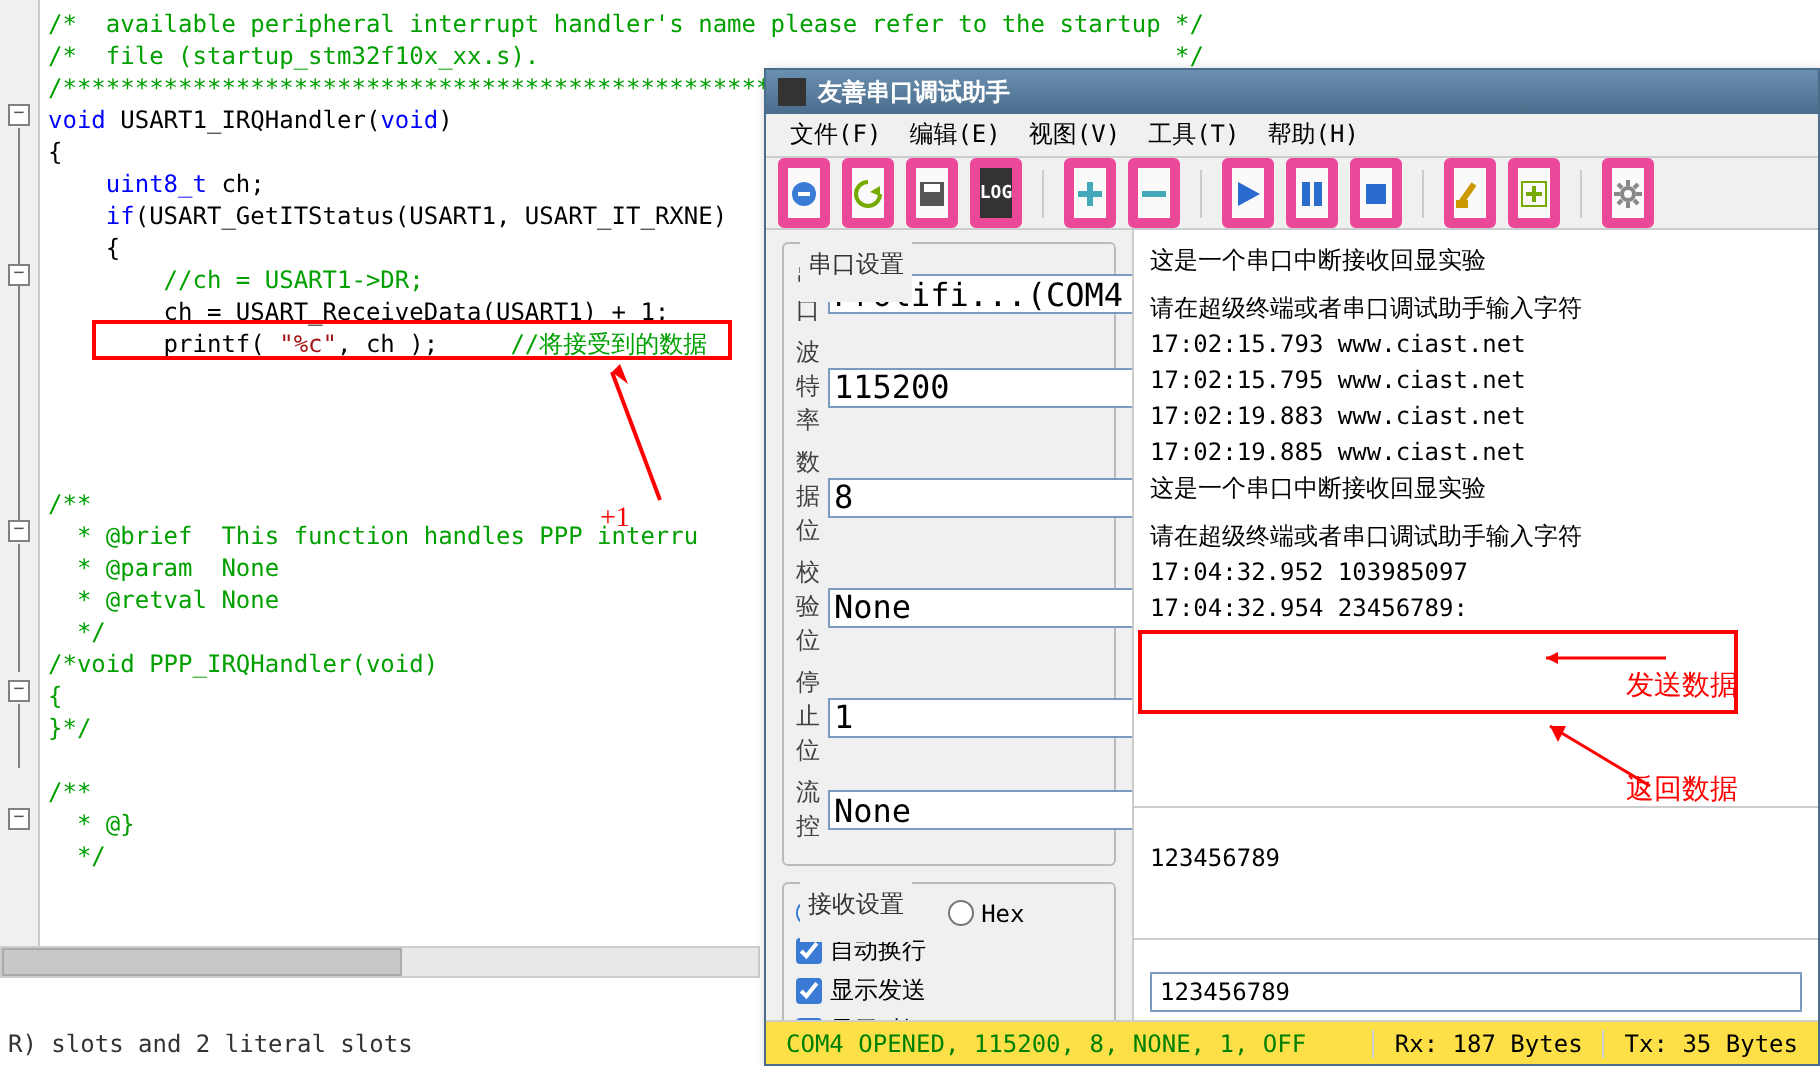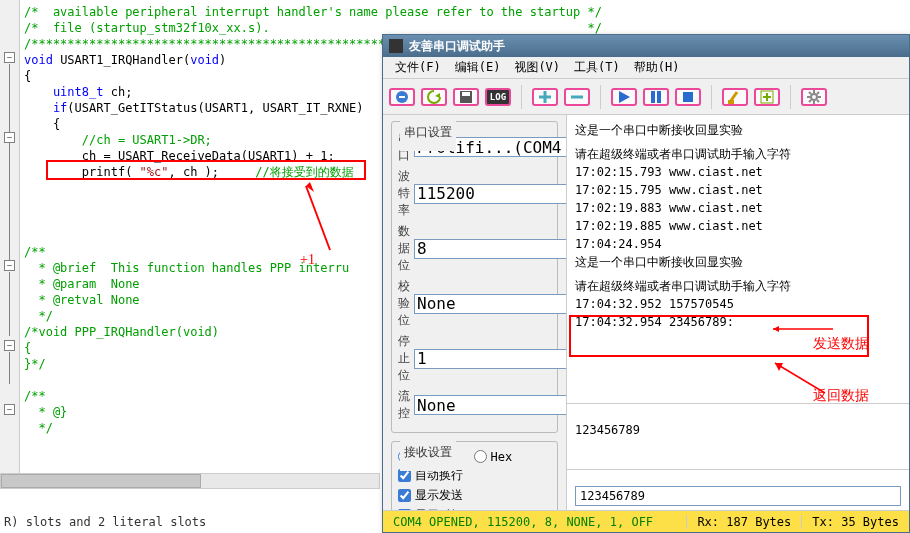--- a/index.html
+++ b/index.html
@@ -29,21 +29,21 @@
 .footer-txt { position:absolute; left:4px; bottom:4px; font-family:Consolas,monospace; color:#333; font-size:12px; }
 
 
 .tool { position:absolute; left:382px; top:34px; width:528px; height:499px; background:#f0f0f0; border:1px solid #4a6d8c; box-shadow:2px 2px 6px rgba(0,0,0,.3); }
 .titlebar { height:22px; background:linear-gradient(#6b8fb0,#4a6d8c); color:#fff; display:flex; align-items:center; padding:0 6px;font-weight:bold; }
 .titlebar .ico { width:14px; height:14px; background:#333; margin-right:6px; }
 .menubar { height:22px; background:#f0f0f0; border-bottom:1px solid #ccc; display:flex; align-items:center; padding-left:6px; gap:2px; }
 .menubar span { padding:12px 6px; cursor:default; }
 
 .toolbar { height:36px; background:#f0f0f0; border-bottom:1px solid #ccc; display:flex; align-items:center; padding:0 6px; gap:6px; }
-.tbtn { width:26px; height:18px; border:2px solid #ec4899; border-radius:3px; background:#fafafa; display:flex; align-items:center; justify-content:center; cursor:pointer; }
+.tbtn { width:26px; height:35px; border:5px solid #ec4899; border-radius:3px; background:#fafafa; display:flex; align-items:center; justify-content:center; cursor:pointer; }
 .tbtn svg { width:16px; height:16px; }
 .toolbar .sep { width:1px; height:24px; background:#ccc; margin:0 4px; }
 
 .body { display:flex; height:calc(100% - 22px - 22px - 36px - 22px); }
 .left-panel { width:184px; padding:6px 8px; border-right:1px solid #ccc; background:#f0f0f0; overflow:hidden; }
 .group { border:1px solid #bbb; border-radius:3px; margin-bottom:8px; padding:8px 6px 6px; position:relative; }
 .group .legend { position:absolute; top:-8px; left:8px; background:#f0f0f0; padding:10px 4px; color:#333; }
 .row { display:flex; align-items:center; margin-bottom:4px; gap:4px; }
 .row label { width:38px; text-align:justify; text-align-last:justify; color:#404040; }
 .row select, .row input[type=text] { flex:1; height:20px; border:1px solid #7a9ac0; background:#fff; padding:0 2px; font-size:16px; }
@@ -264,25 +264,24 @@
 
     <div class="right-panel">
       <div class="rx-area">
         <div>这是一个串口中断接收回显实验</div>
         <div style="height:6px"></div>
         <div>请在超级终端或者串口调试助手输入字符</div>
         <div>17:02:15.793 www.ciast.net</div>
         <div>17:02:15.795 www.ciast.net</div>
         <div>17:02:19.883 www.ciast.net</div>
         <div>17:02:19.885 www.ciast.net</div>
-        <div>17:04:24.954</div>
         <div>这是一个串口中断接收回显实验</div>
         <div style="height:6px"></div>
         <div>请在超级终端或者串口调试助手输入字符</div>
-        <div>17:04:32.952 157570545</div>
+        <div>17:04:32.952 103985097</div>
         <div>17:04:32.954 23456789:</div>
 
         <div class="hl-box" style="left:2px; top:200px; width:300px; height:42px;"></div>
         <svg class="arrow" style="left:200px; top:206px;" width="70" height="16">
             <line x1="66" y1="8" x2="6" y2="8" stroke="#f00" stroke-width="1.5"></line>
             <polygon points="6,8 12,5 12,11" fill="#f00"></polygon>
           </svg>
         <div class="ann-red" style="left:246px; top:220px;">发送数据</div>
         <svg class="arrow" style="left:200px; top:244px;" width="70" height="40">
             <line x1="58" y1="34" x2="8" y2="4" stroke="#f00" stroke-width="1.5"></line>

